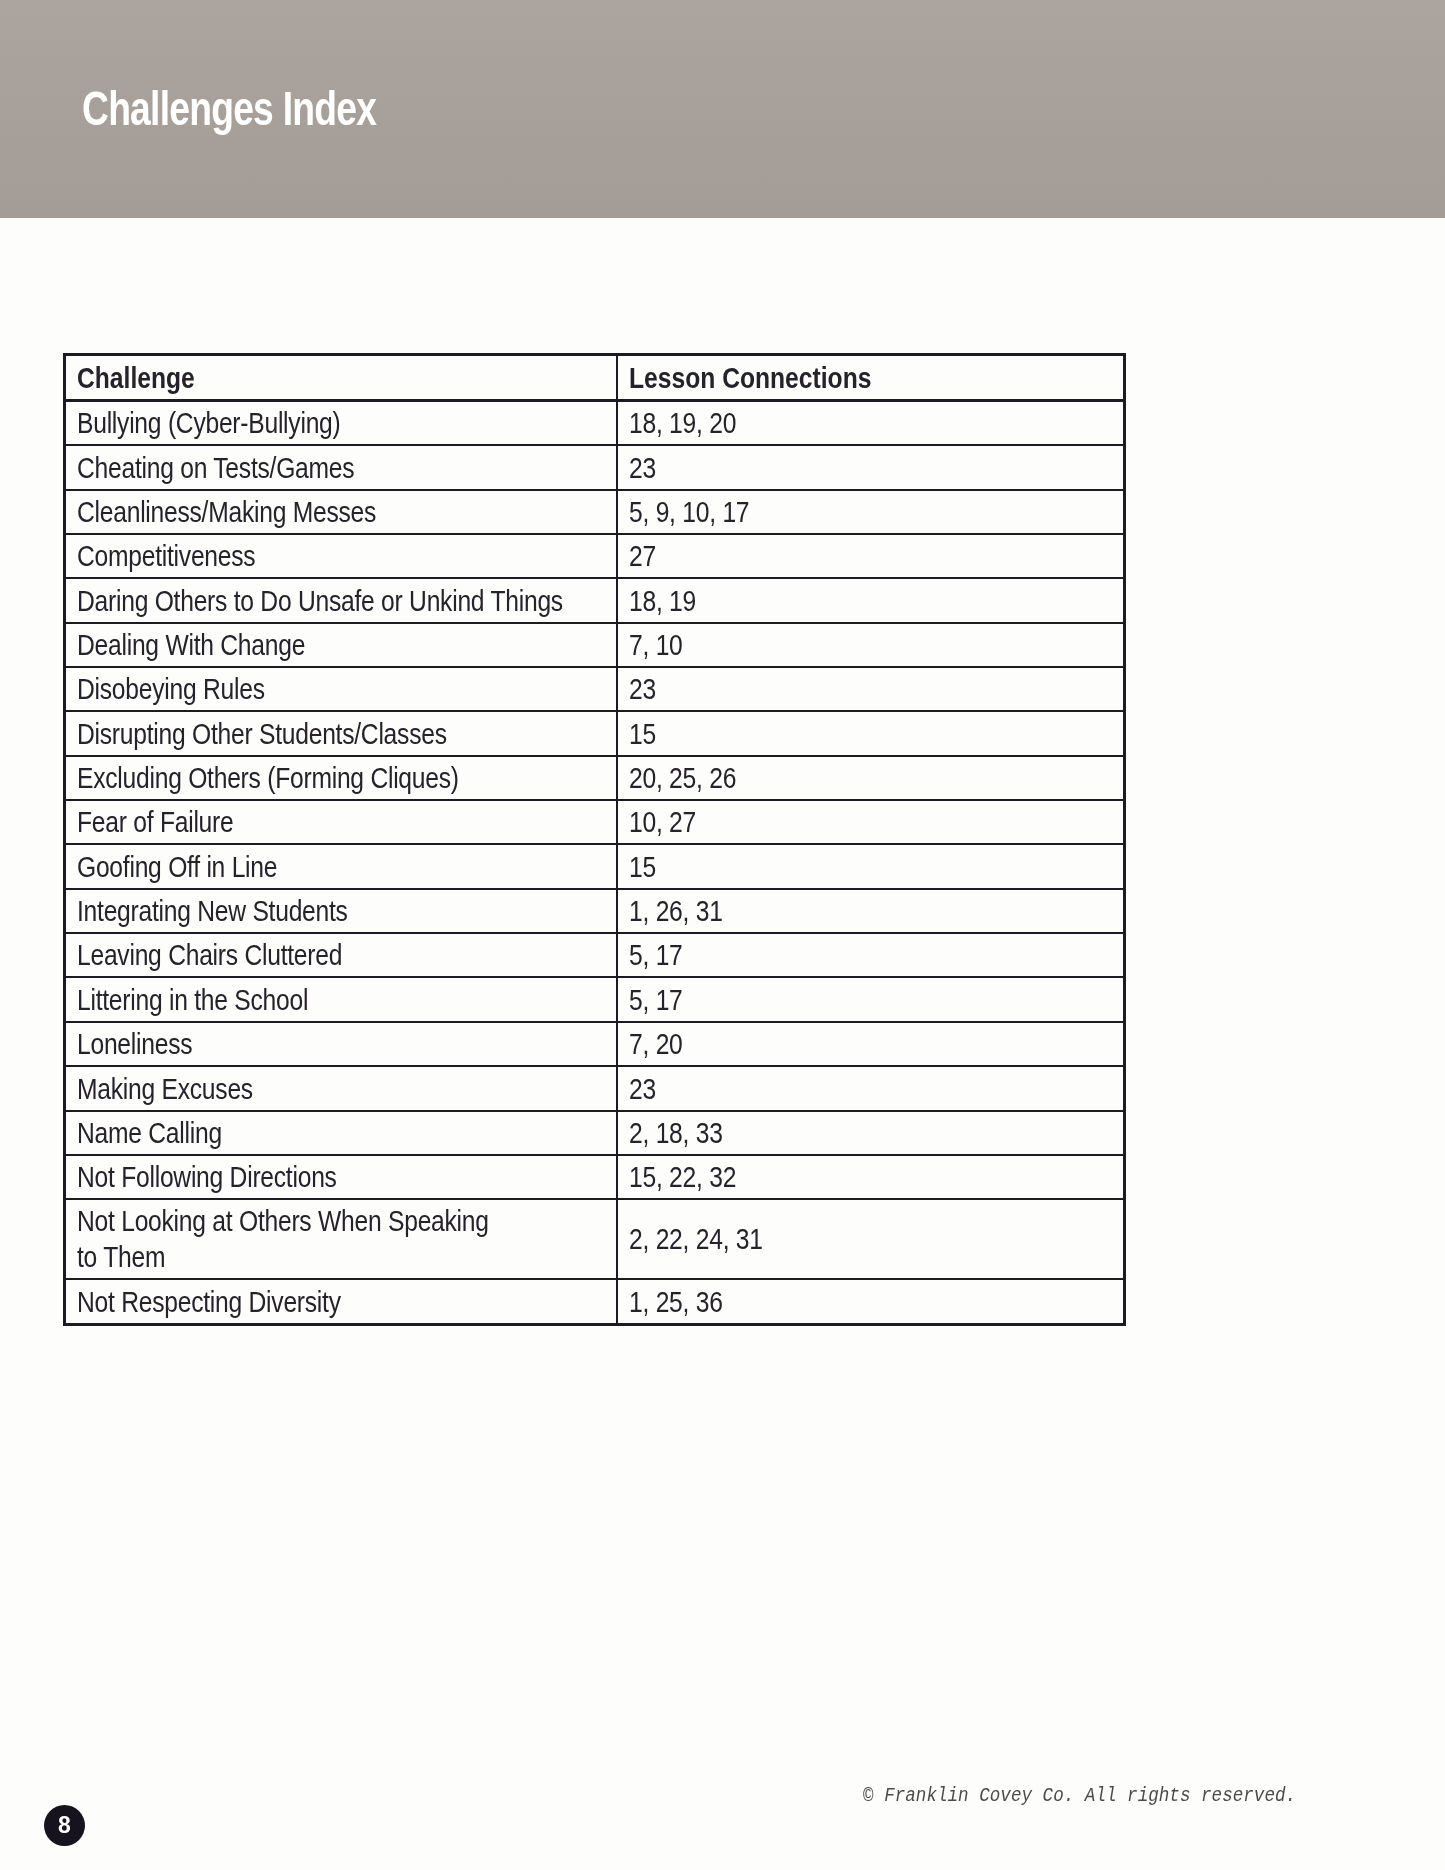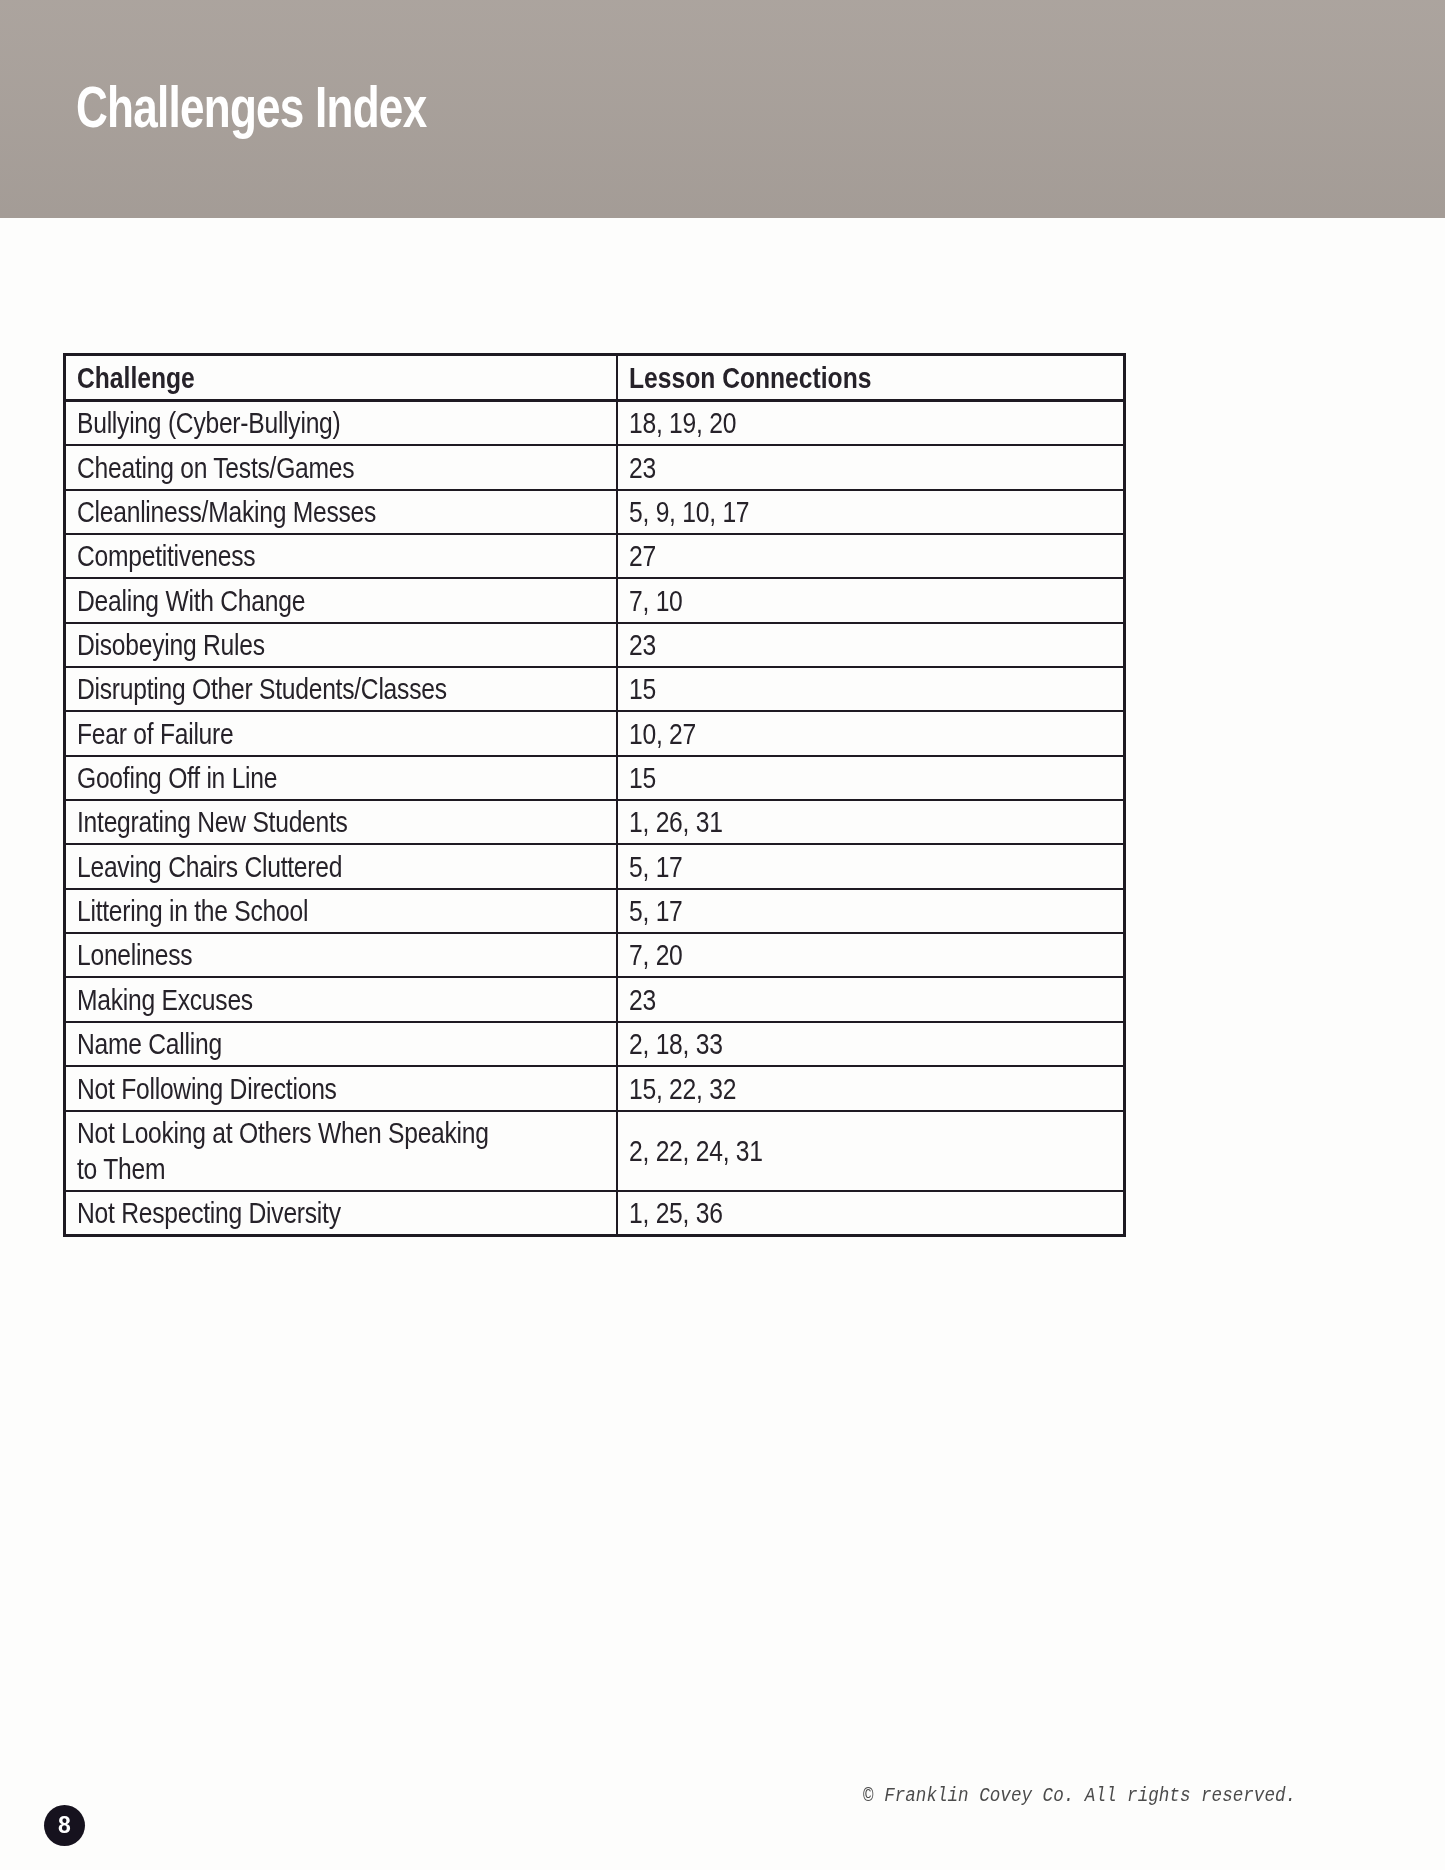--- a/index.html
+++ b/index.html
@@ -22,23 +22,23 @@
   
   .banner {
     position: absolute;
     top: 0; left: 0;
     width: 1445px;
     height: 218px;
     background: var(--banner);
     background-image: linear-gradient(180deg, rgba(255,255,255,0.03), rgba(0,0,0,0.03));
   }
   .banner h1 {
-    margin: 6px;
+    margin: 12px;
     padding: 72px 0 0 70px;
-    font-size: 58px;
+    font-size: 49px;
     font-weight: bold;
     color: #ffffff;
     line-height: 1.0;
     white-space: nowrap;
   }
   .banner h1 .squeeze {
     display: inline-block;
     transform: scaleX(0.76);
     transform-origin: 0 50%;
     letter-spacing: -1px;
@@ -148,30 +148,38 @@
         </tr>
         <tr>
           <td><span class="cell-text">Cleanliness/Making Messes</span></td>
           <td><span class="cell-text">5, 9, 10, 17</span></td>
         </tr>
         <tr>
           <td><span class="cell-text">Competitiveness</span></td>
           <td><span class="cell-text">27</span></td>
         </tr>
         <tr>
+          <td><span class="cell-text">Daring Others to Do Unsafe or Unkind Things</span></td>
+          <td><span class="cell-text">18, 19</span></td>
+        </tr>
+        <tr>
           <td><span class="cell-text">Dealing With Change</span></td>
           <td><span class="cell-text">7, 10</span></td>
         </tr>
         <tr>
           <td><span class="cell-text">Disobeying Rules</span></td>
           <td><span class="cell-text">23</span></td>
         </tr>
         <tr>
           <td><span class="cell-text">Disrupting Other Students/Classes</span></td>
           <td><span class="cell-text">15</span></td>
+        </tr>
+        <tr>
+          <td><span class="cell-text">Excluding Others (Forming Cliques)</span></td>
+          <td><span class="cell-text">20, 25, 26</span></td>
         </tr>
         <tr>
           <td><span class="cell-text">Fear of Failure</span></td>
           <td><span class="cell-text">10, 27</span></td>
         </tr>
         <tr>
           <td><span class="cell-text">Goofing Off in Line</span></td>
           <td><span class="cell-text">15</span></td>
         </tr>
         <tr>

